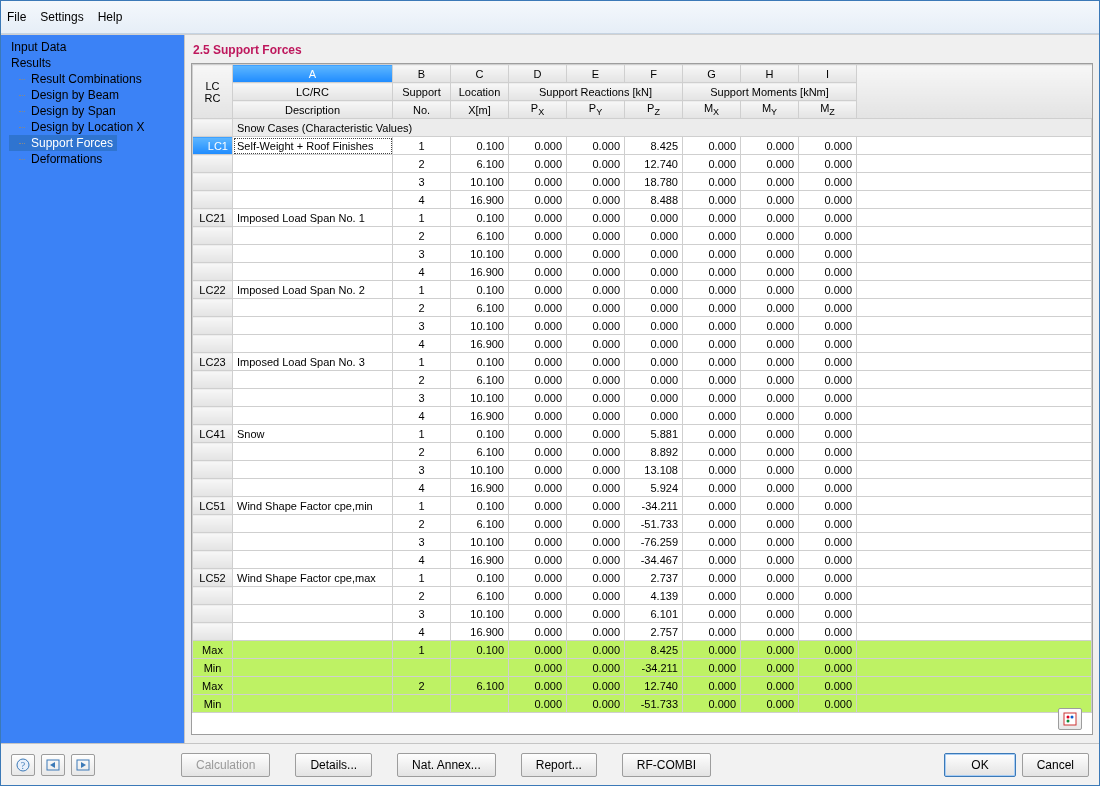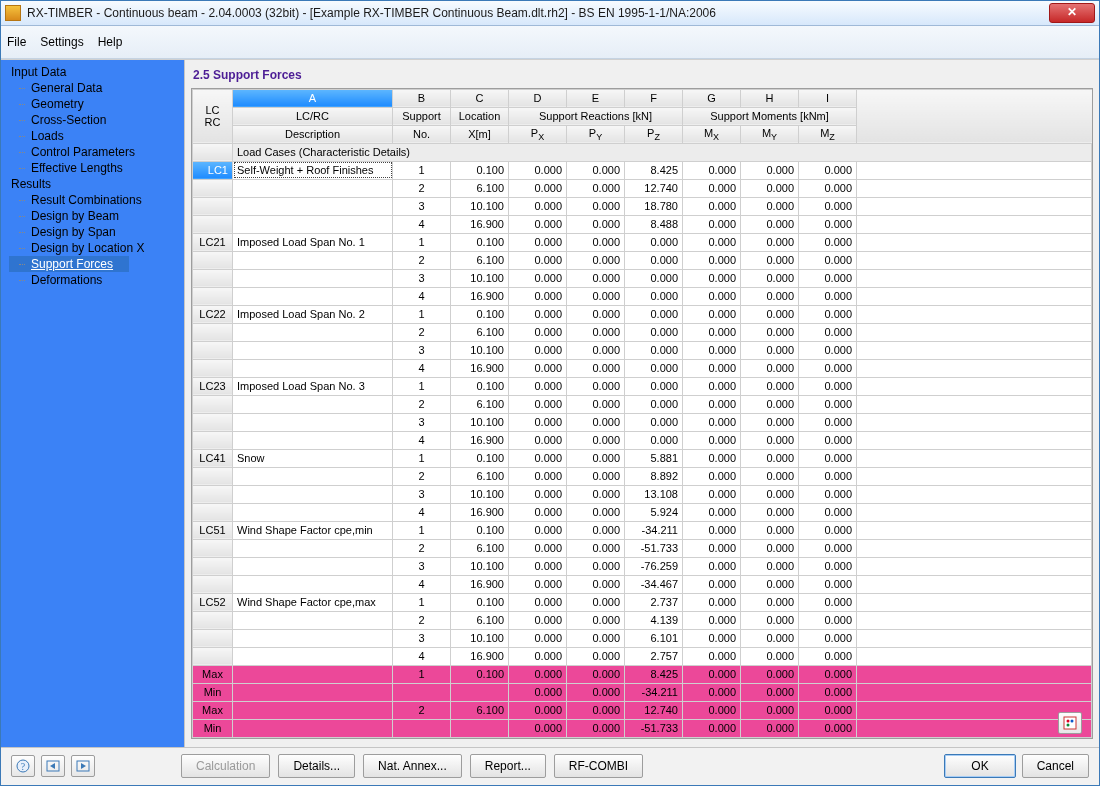--- a/index.html
+++ b/index.html
@@ -9,72 +9,59 @@
 .titlebar .appicon { width: 16px; height: 16px; background: linear-gradient(#f5c23e,#d98a1a); border: 1px solid #b57512; margin-right: 6px; }
 .titlebar .title { flex: 1; color: #1a1a1a; white-space: nowrap; overflow: hidden; text-overflow: ellipsis; }
 .closebtn { width: 46px; height: 20px; background: linear-gradient(#e57373,#c62828); border: 1px solid #a01818; border-radius: 3px; color: #fff; text-align: center; line-height: 16px; font-weight: bold; cursor: pointer; }
 .menubar { height: 22px; background: linear-gradient(#f4f8fc,#e6eef7); display: flex; align-items: center; padding: 16px 6px; border-bottom: 1px solid #c5d3e2; gap: 14px; }
 .menubar span { cursor: pointer; }
 .body { flex: 1; display: flex; border-top: 1px solid #d0d0d0; }
 .sidebar { width: 184px; background: #3b82f6; border-right: 1px solid #c5c5c5; padding: 4px 0 0 8px; overflow: auto; }
 .tree-root, .tree-leaf { padding: 1px 2px; cursor: pointer; white-space: nowrap; }
 .tree-leaf { padding-left: 22px; position: relative; }
 .tree-leaf::before { content: ""; position: absolute; left: 10px; top: 50%; width: 6px; height: 1px; border-top: 1px dotted #888; }
-.tree-leaf.selected { background: #2f74d0; color: #fff; display: inline-block; padding-right: 16px; text-decoration: underline; }
+.tree-leaf.selected { background: #2f74d0; color: #fff; display: inline-block; padding-right: 4px; }
 .main { flex: 1; display: flex; flex-direction: column; background: #f0f0f0; padding: 4px 6px 2px 6px; }
-.panelheader { font-weight: bold; color: #4c1d95; padding: 4px 2px 6px 2px; }
+.panelheader { font-weight: bold; color: #be185d; padding: 4px 2px 6px 2px; }
 .gridwrap { flex: 1; background: #fff; border: 1px solid #9d9d9d; overflow: auto; }
 table.grid { border-collapse: collapse; width: 100%; }
 table.grid th, table.grid td { border: 1px solid #cfcfcf; padding: 1px 4px; font-size: 11px; height: 18px; white-space: nowrap; }
 table.grid th { background: linear-gradient(#f7f7f7,#e3e3e3); font-weight: normal; text-align: center; }
 th.selcol { background: linear-gradient(#5eb7ff,#1e8bff) !important; color: #fff; }
 th.rowhead, td.rowhead { background: linear-gradient(#f7f7f7,#e3e3e3); text-align: center; width: 40px; }
 td.rowhead.selected { background: linear-gradient(#5eb7ff,#1e8bff); color: #fff; text-align: right; }
 td.num { text-align: right; font-family: Tahoma, sans-serif; }
 td.ctr { text-align: center; }
 td.desc { text-align: left; }
 tr.group td.group { background: #ececec; font-weight: normal; }
-tr.summary td { background: #ec4899; }
+tr.summary td { background: #bef264; }
 .lowerspace { height: 6px; }
 .iconbtn-small { width: 24px; height: 22px; border: 1px solid #9d9d9d; background: linear-gradient(#fefefe,#e7e7e7); border-radius: 2px; display:inline-flex; align-items:center; justify-content:center; cursor:pointer;}
 .footer { height: 42px; border-top: 1px solid #c5c5c5; display: flex; align-items: center; padding: 6px 10px; gap: 6px; background:#f2f2f2;}
 .footer .leftgroup { display:flex; gap:6px;}
-.footer .midgroup { display:flex; gap:8px; margin-left: 80px;}
+.footer .midgroup { display:flex; gap:25px; margin-left: 80px;}
 .footer .spacer { flex:1; }
 .btn { height: 24px; border: 1px solid #9d9d9d; background: linear-gradient(#fefefe,#e3e3e3); padding: 2px 14px; border-radius: 2px; cursor: pointer; font-size:12px; }
 .btn.disabled { color: #9a9a9a; }
 .btn.primary { border-color: #3b79b7; box-shadow: 0 0 0 1px #a7cdf5 inset; padding: 2px 26px;}
 .corner-icon { position:absolute; right:10px; bottom:4px; }
 sub { font-size: 9px; }
 </style>
 </head>
 <body>
 
 <div class="window">
-  <div class="titlebar">
-    <div class="appicon"></div>
-    <div class="title">RX-TIMBER - Continuous beam - 2.04.0003 (32bit) - [Example RX-TIMBER Continuous Beam.dlt.rh2] - BS EN 1995-1-1/NA:2006</div>
-    <div class="closebtn">✕</div>
-  </div>
   <div class="menubar">
     <span>File</span>
     <span>Settings</span>
     <span>Help</span>
   </div>
   <div class="body">
     <div class="sidebar">
       <div class="tree-root">Input Data</div>
-      <div id="tree-input">
-          <div class="tree-leaf">General Data</div>
-          <div class="tree-leaf">Geometry</div>
-          <div class="tree-leaf">Cross-Section</div>
-          <div class="tree-leaf">Loads</div>
-          <div class="tree-leaf">Control Parameters</div>
-          <div class="tree-leaf">Effective Lengths</div>
-        </div>
       <div class="tree-root">Results</div>
       <div id="tree-results"><div class="tree-leaf">Result Combinations</div><div class="tree-leaf">Design by Beam</div><div class="tree-leaf">Design by Span</div><div class="tree-leaf">Design by Location X</div><div class="tree-leaf selected">Support Forces</div><div class="tree-leaf">Deformations</div></div>
     </div>
     <div class="main">
       <div class="panelheader">2.5 Support Forces</div>
       <div class="gridwrap" style="position:relative;">
         <table class="grid" id="grid">
             <tbody>
               <tr>
                 <th class="rowhead" rowspan="3">LC<br>RC</th>
@@ -102,21 +89,21 @@
                 <th>X[m]</th>
                 <th>P<sub>X</sub></th>
                 <th>P<sub>Y</sub></th>
                 <th>P<sub>Z</sub></th>
                 <th>M<sub>X</sub></th>
                 <th>M<sub>Y</sub></th>
                 <th>M<sub>Z</sub></th>
               </tr>
               <tr class="group">
                 <td class="rowhead"></td>
-                <td class="group desc" colspan="10">Load Cases (Characteristic Details)</td>
+                <td class="group desc" colspan="10">Snow Cases (Characteristic Values)</td>
               </tr>
               <tr>
                 <td class="rowhead selected">LC1</td>
                 <td class="desc" style="outline:1px dotted #444;outline-offset:-2px;">Self-Weight + Roof Finishes</td>
                 <td class="ctr">1</td>
                 <td class="num">0.100</td>
                 <td class="num">0.000</td>
                 <td class="num">0.000</td>
                 <td class="num">8.425</td>
                 <td class="num">0.000</td>

